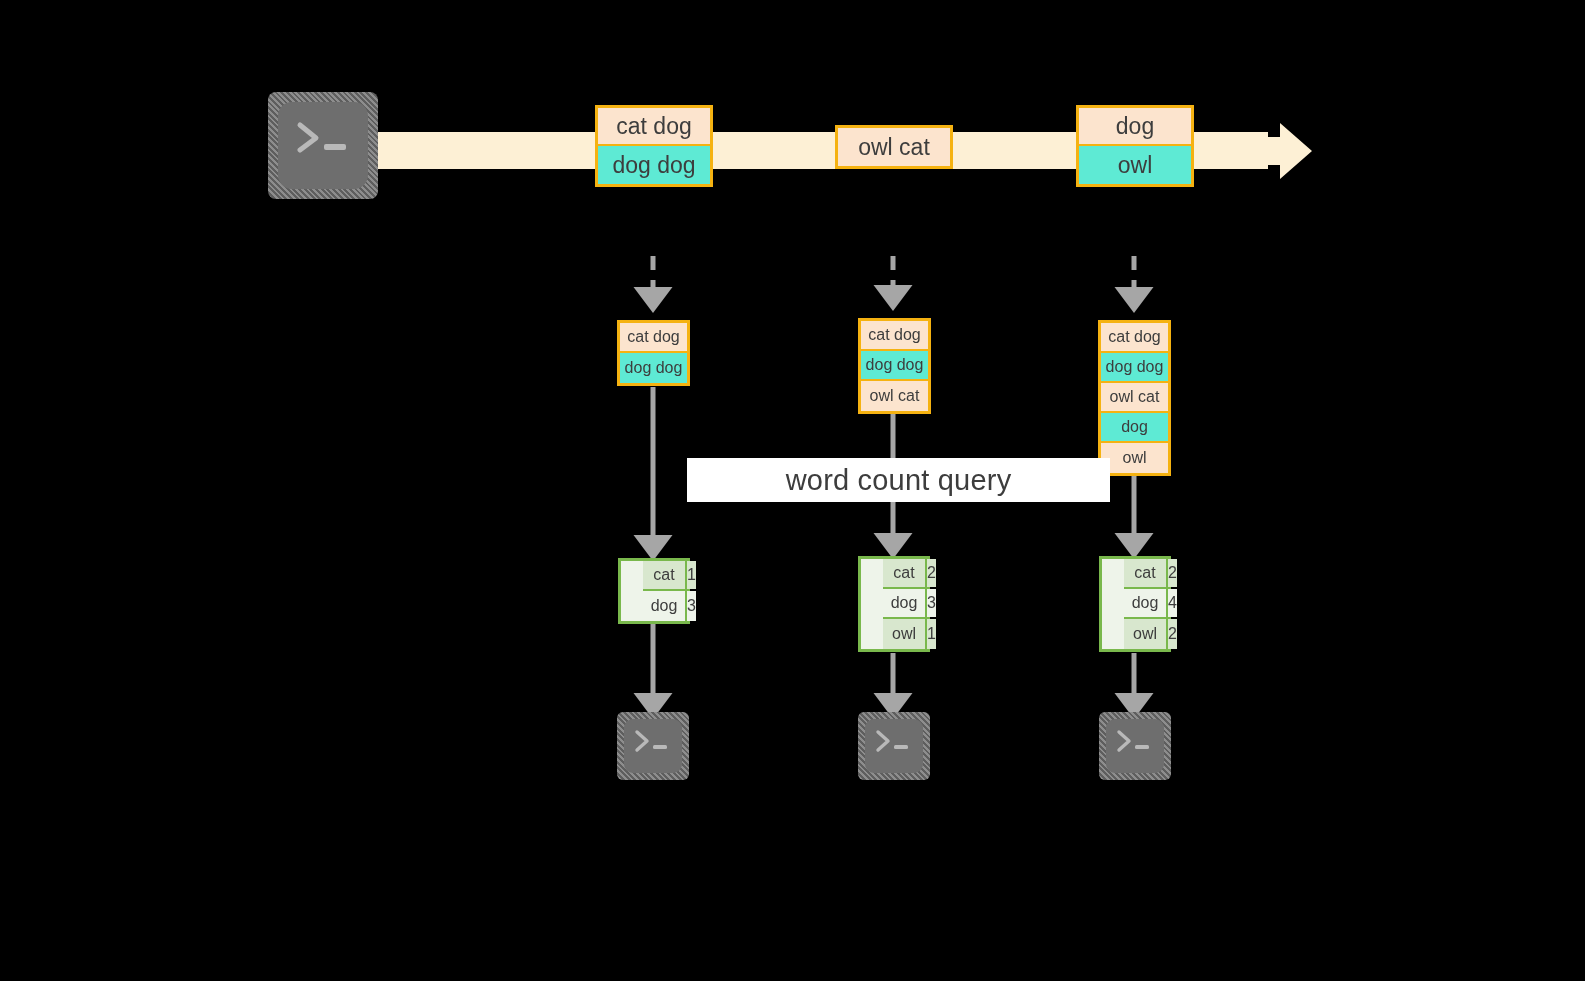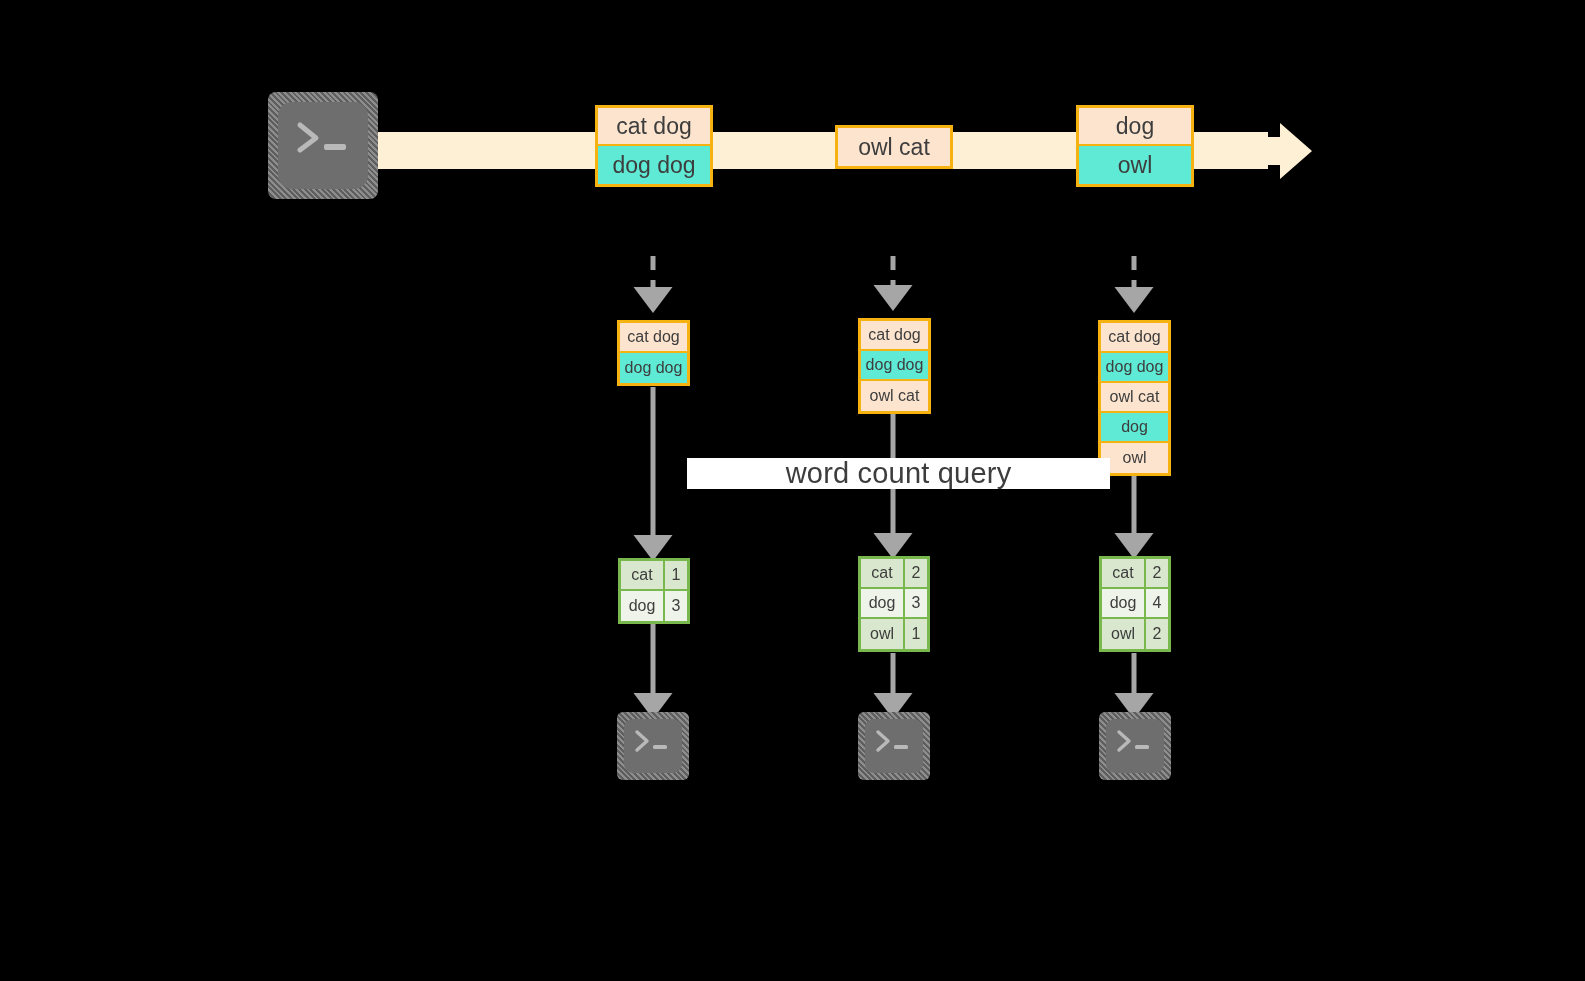--- a/index.html
+++ b/index.html
@@ -51,21 +51,21 @@
 
   
   .big .cell{height:38px;font-size:23px;}
   
   .small .cell{height:30px;font-size:16px;}
 
   
   .cnt-table{
     position:absolute;box-sizing:border-box;
     border:3px solid #79b84c;background:#eef4ea;
-    display:flex;flex-direction:column;z-index:6;
+    display:flex;flex-direction:column;z-index:6;padding-left:22px;
   }
   .cnt-table .row{
     display:flex;height:30px;box-sizing:border-box;
     border-bottom:2px solid #79b84c;
   }
   .cnt-table .row:last-child{border-bottom:none;}
   .cnt-table .row.shade-a .k,.cnt-table .row.shade-a .v{background:#d8e7ce;}
   .cnt-table .row.shade-b .k,.cnt-table .row.shade-b .v{background:#eef4ea;}
   .cnt-table .k{
     flex:0 0 44px;box-sizing:border-box;
@@ -160,21 +160,21 @@
   </div>
 
   <div class="rec-stack small" style="left:1098px;top:320px;width:73px;">
     <div class="cell shade-a">cat dog</div>
     <div class="cell shade-b">dog dog</div>
     <div class="cell shade-a">owl cat</div>
     <div class="cell shade-b">dog</div>
     <div class="cell shade-a">owl</div>
   </div>
 
-  <div class="query-label" style="left:687px;top:458px;width:423px;height:31px;">
+  <div class="query-label" style="left:687px;top:458px;width:423px;height:44px;">
     <span>word count query</span>
   </div>
 
   <div class="cnt-table" style="left:618px;top:558px;width:72px;">
     <div class="row shade-a">
       <div class="k">cat</div>
       <div class="v">1</div>
     </div>
     <div class="row shade-b">
       <div class="k">dog</div>

